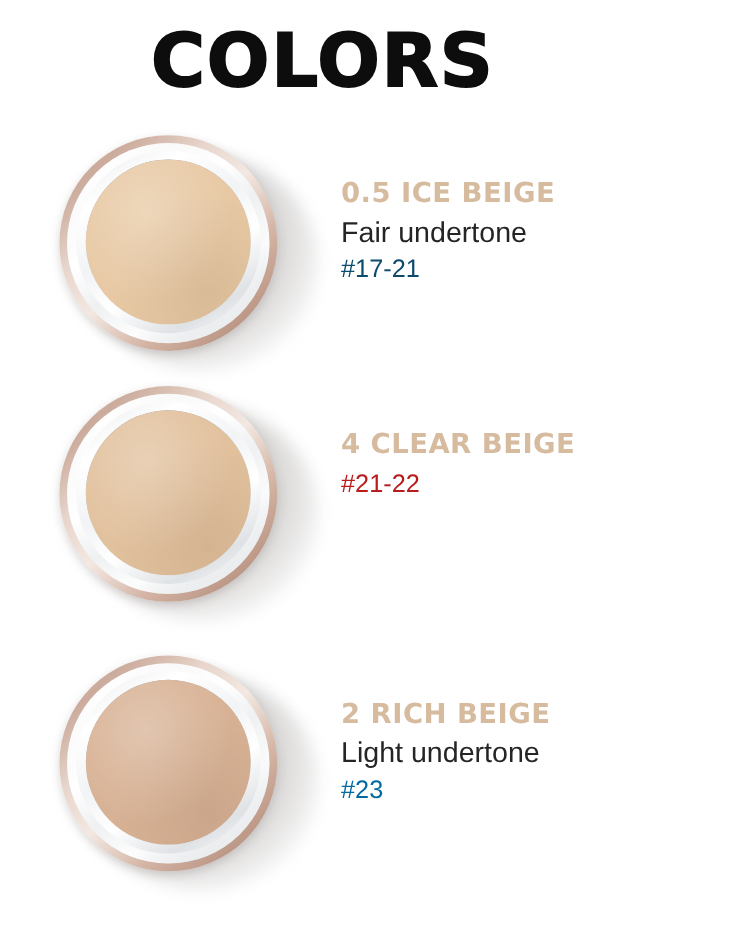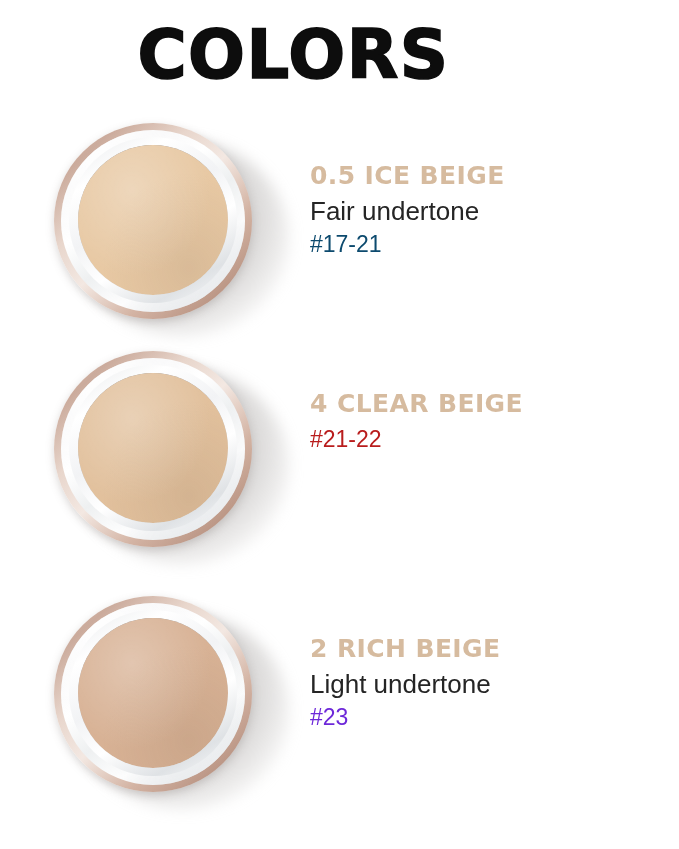--- a/index.html
+++ b/index.html
@@ -241,17 +241,17 @@
       <div class="jar-outer"></div>
       <div class="jar-glass"></div>
       <div class="jar-ring"></div>
       <div class="jar-well">
         <div class="jar-cream" style="background: rgb(216, 178, 149);"></div>
       </div>
     </div>
     <div class="shade-text">
       <p class="shade-name" style="color: rgb(214, 187, 159);">2 RICH BEIGE</p>
       <p class="shade-desc" style="color: rgb(37, 37, 37);">Light undertone</p>
-      <p class="shade-code" style="color: #6d28d9;">#23</p>
+      <p class="shade-code" style="color: #0369a1;">#23</p>
     </div>
   </div>
 
 </div>
 
 </body></html>

